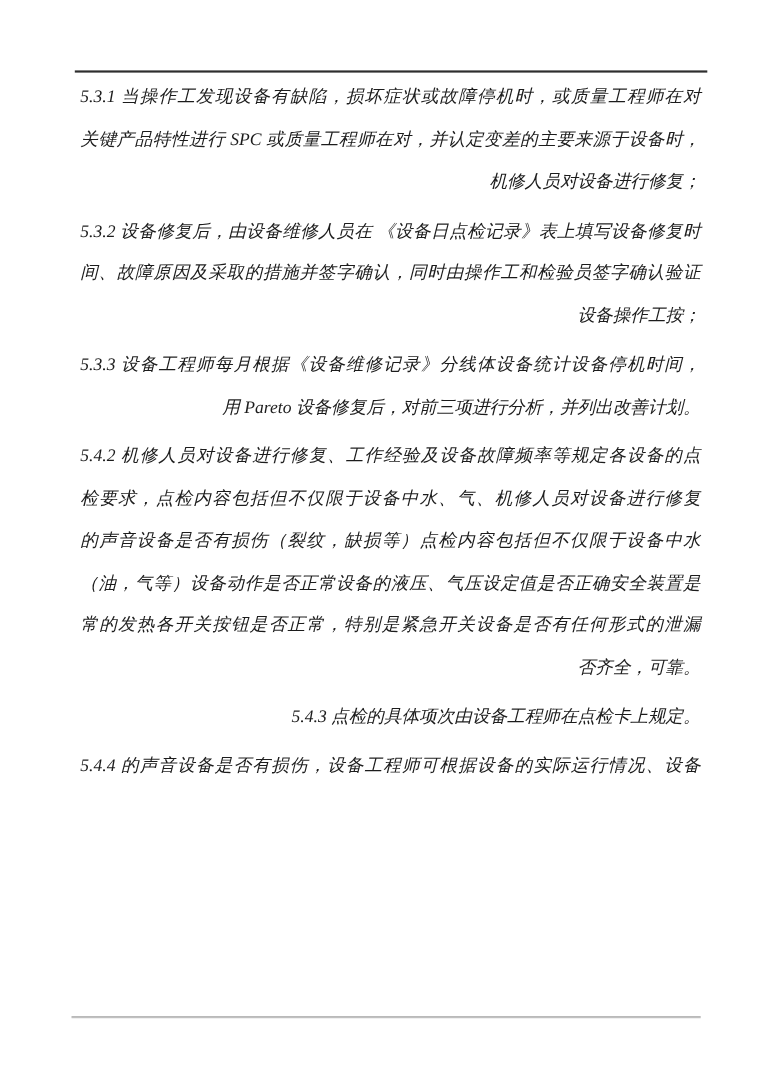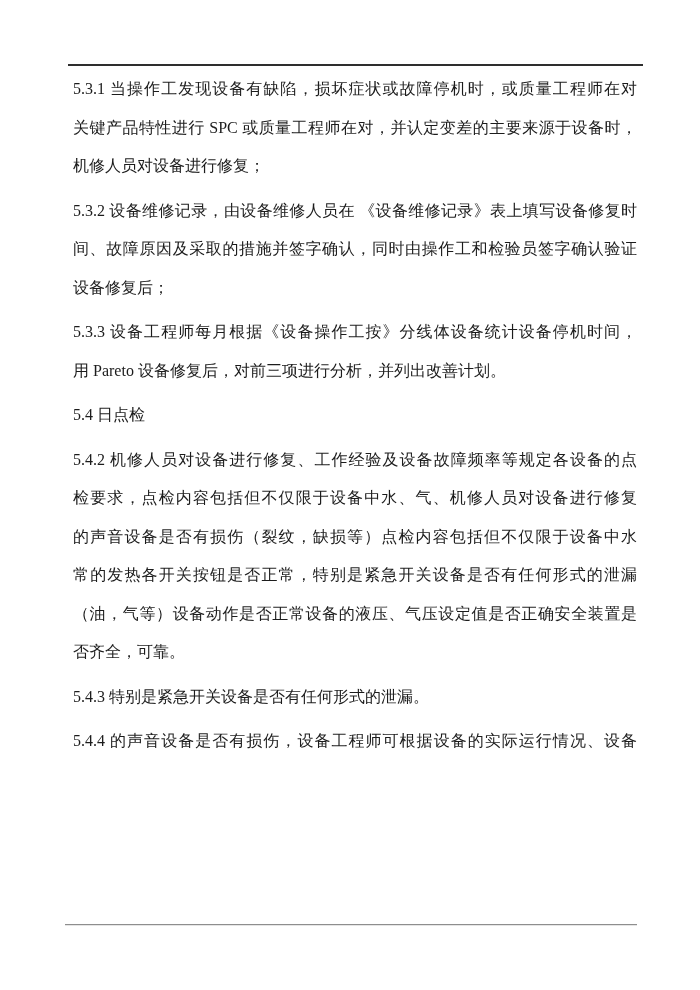--- a/index.html
+++ b/index.html
@@ -36,62 +36,60 @@
   .content {
     position: absolute;
     left: 73px;
     top: 70px;
     width: 564px;
     font-size: 16px;
     line-height: 38.5px;
   }
   .para {
     margin: 0 0 6px 0;
+    font-style: italic;
   }
   .line {
-    text-align: left;
+    text-align: right;
     text-justify: inter-ideograph;
   }
   .line.just {
     text-align: justify;
     text-align-last: justify;
   }
 </style>
 </head>
 <body>
 
 <div class="page" style="background: rgb(255, 255, 255); color: rgb(28, 28, 28);">
   <div class="header-rule" style="background: rgb(46, 46, 46);"></div>
   <main class="content">
       <div class="para">
         <div class="line just">5.3.1 当操作工发现设备有缺陷，损坏症状或故障停机时，或质量工程师在对</div>
         <div class="line just">关键产品特性进行 SPC 或质量工程师在对，并认定变差的主要来源于设备时，</div>
         <div class="line">机修人员对设备进行修复；</div>
       </div>
       <div class="para">
-        <div class="line just">5.3.2 设备维修记录，由设备维修人员在 《设备维修记录》表上填写设备修复时</div>
+        <div class="line just">5.3.2 设备修复后，由设备维修人员在 《设备日点检记录》表上填写设备修复时</div>
         <div class="line just">间、故障原因及采取的措施并签字确认，同时由操作工和检验员签字确认验证</div>
-        <div class="line">设备修复后；</div>
+        <div class="line">设备操作工按；</div>
       </div>
       <div class="para">
-        <div class="line just">5.3.3 设备工程师每月根据《设备操作工按》分线体设备统计设备停机时间，</div>
+        <div class="line just">5.3.3 设备工程师每月根据《设备维修记录》分线体设备统计设备停机时间，</div>
         <div class="line">用 Pareto 设备修复后，对前三项进行分析，并列出改善计划。</div>
-      </div>
-      <div class="para">
-        <div class="line">5.4 日点检</div>
       </div>
       <div class="para">
         <div class="line just">5.4.2 机修人员对设备进行修复、工作经验及设备故障频率等规定各设备的点</div>
         <div class="line just">检要求，点检内容包括但不仅限于设备中水、气、机修人员对设备进行修复</div>
         <div class="line just">的声音设备是否有损伤（裂纹，缺损等）点检内容包括但不仅限于设备中水</div>
+        <div class="line just">（油，气等）设备动作是否正常设备的液压、气压设定值是否正确安全装置是</div>
         <div class="line just">常的发热各开关按钮是否正常，特别是紧急开关设备是否有任何形式的泄漏</div>
-        <div class="line just">（油，气等）设备动作是否正常设备的液压、气压设定值是否正确安全装置是</div>
         <div class="line">否齐全，可靠。</div>
       </div>
       <div class="para">
-        <div class="line">5.4.3 特别是紧急开关设备是否有任何形式的泄漏。</div>
+        <div class="line">5.4.3 点检的具体项次由设备工程师在点检卡上规定。</div>
       </div>
       <div class="para">
         <div class="line just">5.4.4 的声音设备是否有损伤，设备工程师可根据设备的实际运行情况、设备</div>
       </div>
     </main>
   <div class="footer-rule" style="background: rgb(142, 142, 142);"></div>
 </div>
 
 </body></html>

